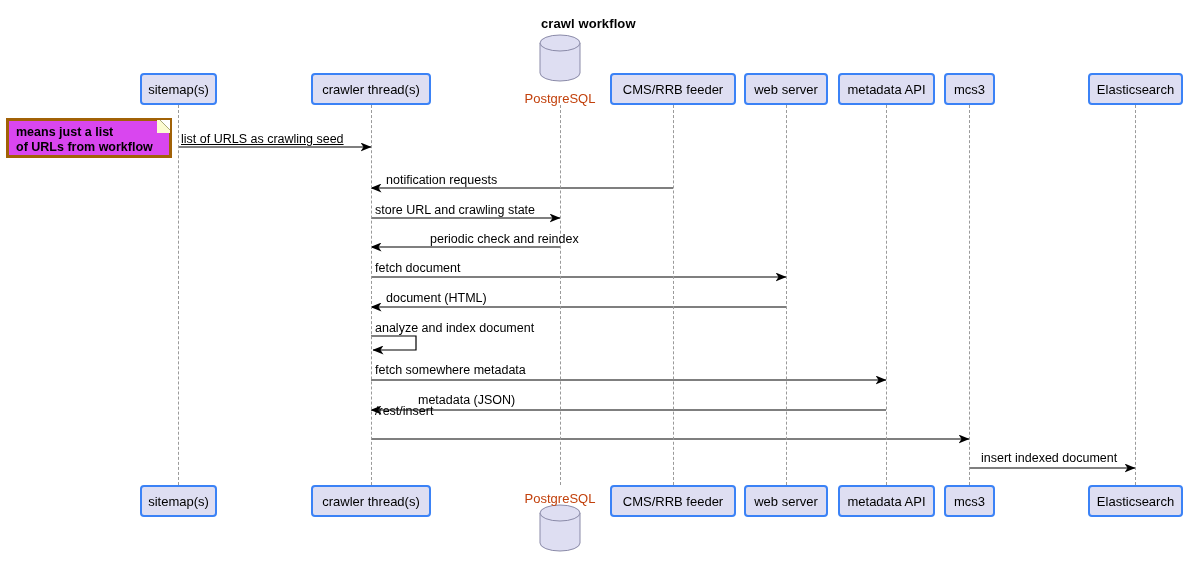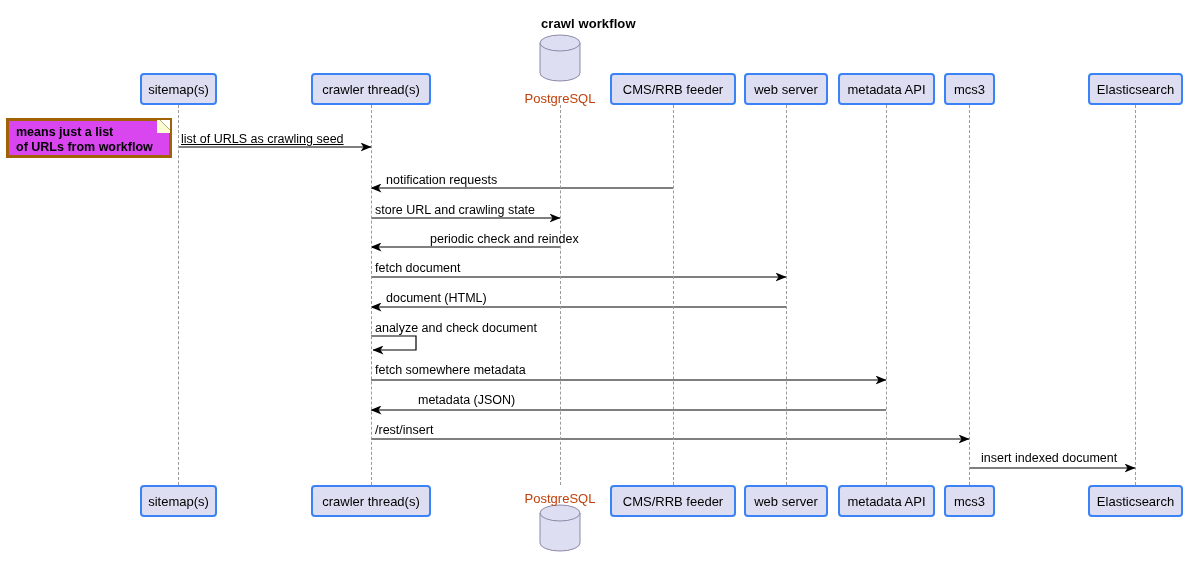--- a/index.html
+++ b/index.html
@@ -203,24 +203,24 @@
       </div>
       <div class="participant-box" style="left: 1088px; width: 95px; top: 485px; height: 32px;">
         <span>Elasticsearch</span>
       </div>
       <div class="msg-label" style="left: 181px; top: 132px; text-decoration: underline;">list of URLS as crawling seed</div>
       <div class="msg-label" style="left: 386px; top: 173px;">notification requests</div>
       <div class="msg-label" style="left: 375px; top: 203px; text-align: center;">store URL and crawling state</div>
       <div class="msg-label" style="left: 386px; top: 232px; padding-left: 44px;">periodic check and reindex</div>
       <div class="msg-label" style="left: 375px; top: 261px;">fetch document</div>
       <div class="msg-label" style="left: 386px; top: 291px;">document (HTML)</div>
-      <div class="msg-label" style="left: 375px; top: 321px;">analyze and check document</div>
+      <div class="msg-label" style="left: 375px; top: 321px;">analyze and index document</div>
       <div class="msg-label" style="left: 375px; top: 363px;">fetch somewhere metadata</div>
       <div class="msg-label" style="left: 386px; top: 393px; margin-left: 32px;">metadata (JSON)</div>
-      <div class="msg-label" style="left: 375px; top: 423px;">/rest/insert</div>
+      <div class="msg-label" style="left: 375px; top: 404px;">/rest/insert</div>
       <div class="msg-label" style="left: 981px; top: 451px;">insert indexed document</div>
       <div class="note" style="left: 6px; top: 118px; width: 166px; height: 40px;">
         <span class="note-line">means just a list</span>
         <span class="note-line">of URLs from workflow</span>
         <div class="note-fold"></div>
       </div>
     </div>
 
 </div>
 

